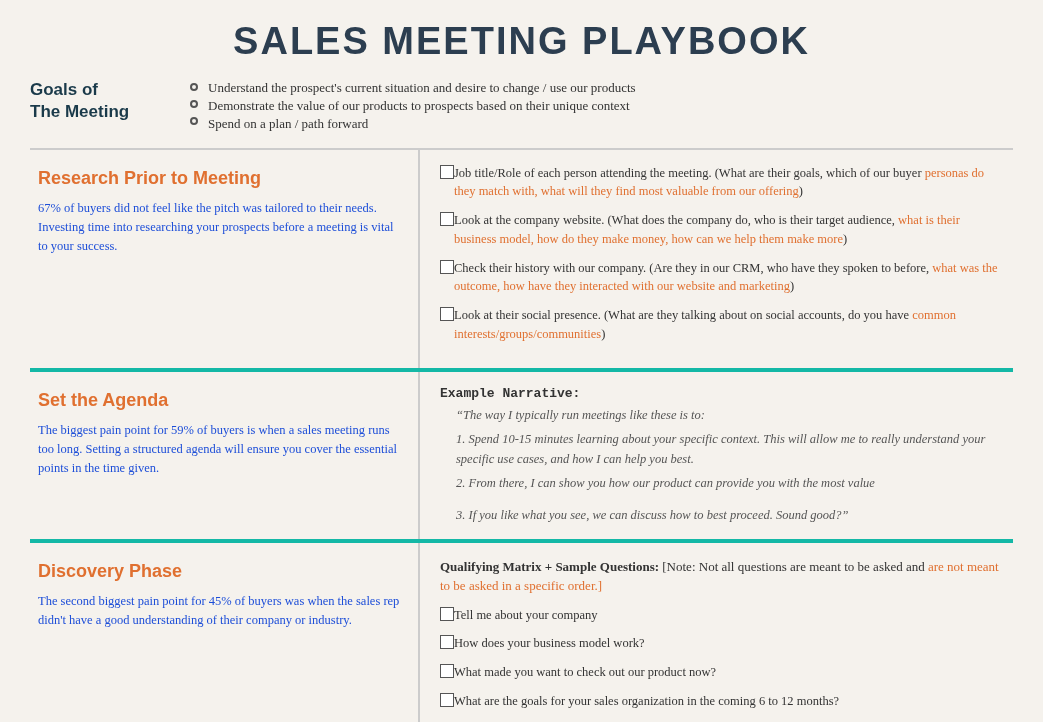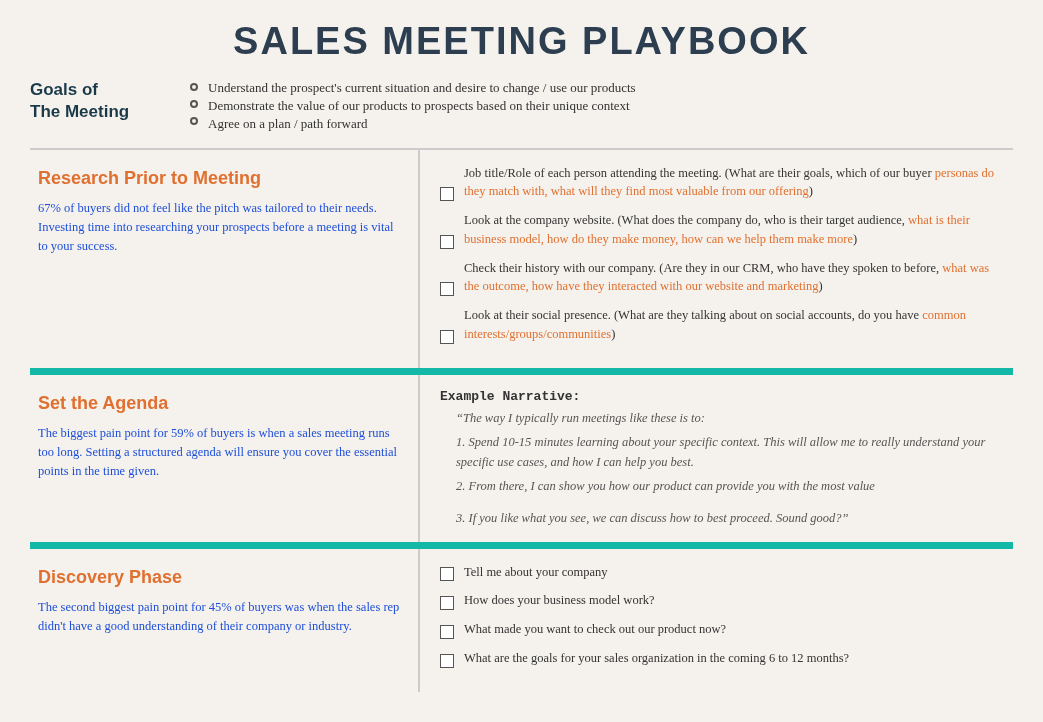--- a/index.html
+++ b/index.html
@@ -66,21 +66,21 @@
       gap: 0;
     }
     .goals-text span {
       font-size: 13px;
       color: #333;
       line-height: 1.4;
     }
     
     .content-row {
       display: flex;
-      border-bottom: 7px solid #14b8a6;
+      border-bottom: 4px solid #14b8a6;
     }
     .left-col {
       width: 390px;
       min-width: 390px;
       padding: 18px 18px 18px 8px;
       border-right: 2px solid #ccc;
     }
     .right-col {
       flex: 1;
       padding: 14px 14px 14px 20px;
@@ -93,23 +93,22 @@
       margin-bottom: 10px;
     }
     .section-text {
       font-size: 12.5px;
       color: #1d4ed8;
       line-height: 1.55;
     }
     
     .checkbox-item {
       display: flex;
-      align-items: flex-end;
+      align-items: flex-start;
       margin-bottom: 10px;
-      gap: 10px;
     }
     .checkbox {
       width: 14px;
       height: 14px;
       min-width: 14px;
       border: 1.5px solid #555;
       background: #fff;
       margin-top: 1px;
     }
     .checkbox-text {
@@ -160,21 +159,21 @@
     </div>
     <div class="goals-bullets">
       <div class="goals-dots">
         <div class="goal-dot"></div>
         <div class="goal-dot"></div>
         <div class="goal-dot"></div>
       </div>
       <div class="goals-text">
         <span>Understand the prospect's current situation and desire to change / use our products</span>
         <span>Demonstrate the value of our products to prospects based on their unique context</span>
-        <span>Agree on a plan / path forward</span>
+        <span>Spend on a plan / path forward</span>
       </div>
     </div>
   </div>
 
   <div class="content-row">
     <div class="left-col">
       <div class="section-heading">Research Prior to Meeting</div>
       <div class="section-text">67% of buyers did not feel like the pitch was tailored to their needs. Investing time into researching your prospects before a meeting is vital to your success.</div>
     </div>
     <div class="right-col">
@@ -220,20 +219,23 @@
       </div>
     </div>
   </div>
 
   <div class="content-row" style="border-bottom:none;">
     <div class="left-col">
       <div class="section-heading">Discovery Phase</div>
       <div class="section-text">The second biggest pain point for 45% of buyers was when the sales rep didn't have a good understanding of their company or industry.</div>
     </div>
     <div class="right-col">
+      <div class="qualifying-header">
+        <strong>Qualifying Matrix + Sample Questions:</strong><span> [Note:  Not all questions are meant to be asked and </span><span class="link-text">are not meant to be asked in a specific order.]</span>
+      </div>
       <div class="checkbox-item">
         <div class="checkbox"></div>
         <div class="checkbox-text">Tell me about your company</div>
       </div>
       <div class="checkbox-item">
         <div class="checkbox"></div>
         <div class="checkbox-text">How does your business model work?</div>
       </div>
       <div class="checkbox-item">
         <div class="checkbox"></div>

